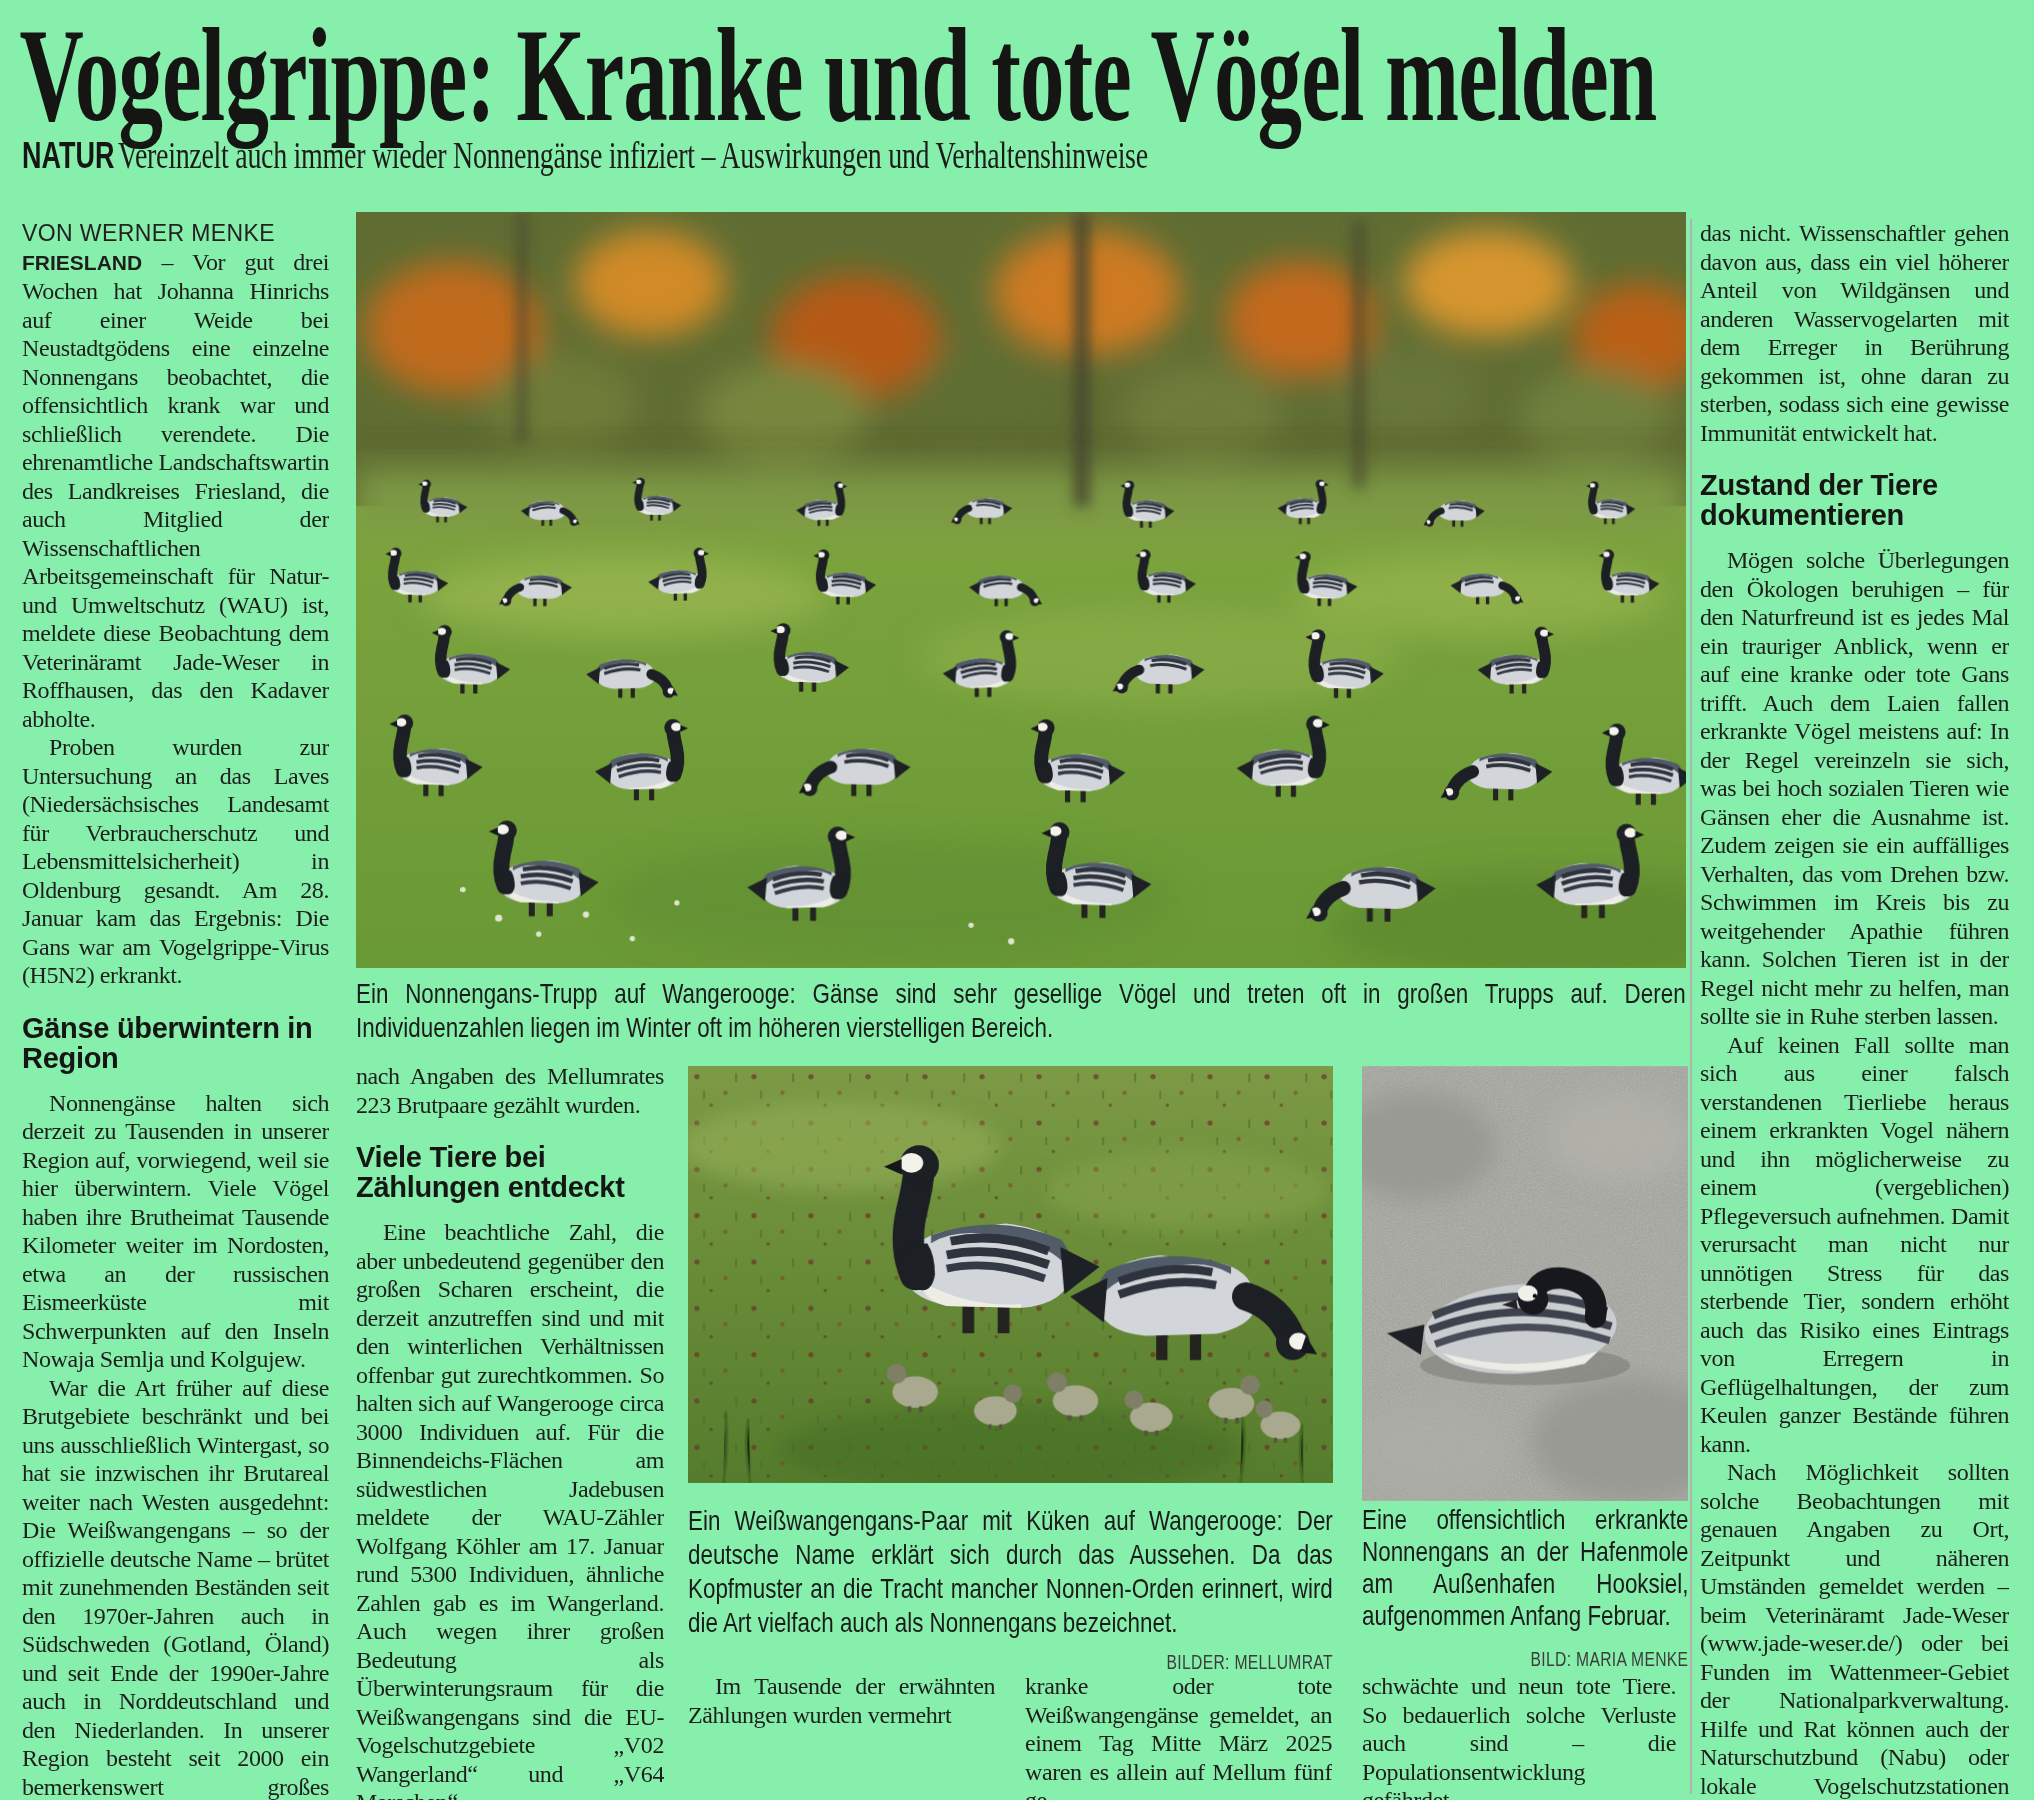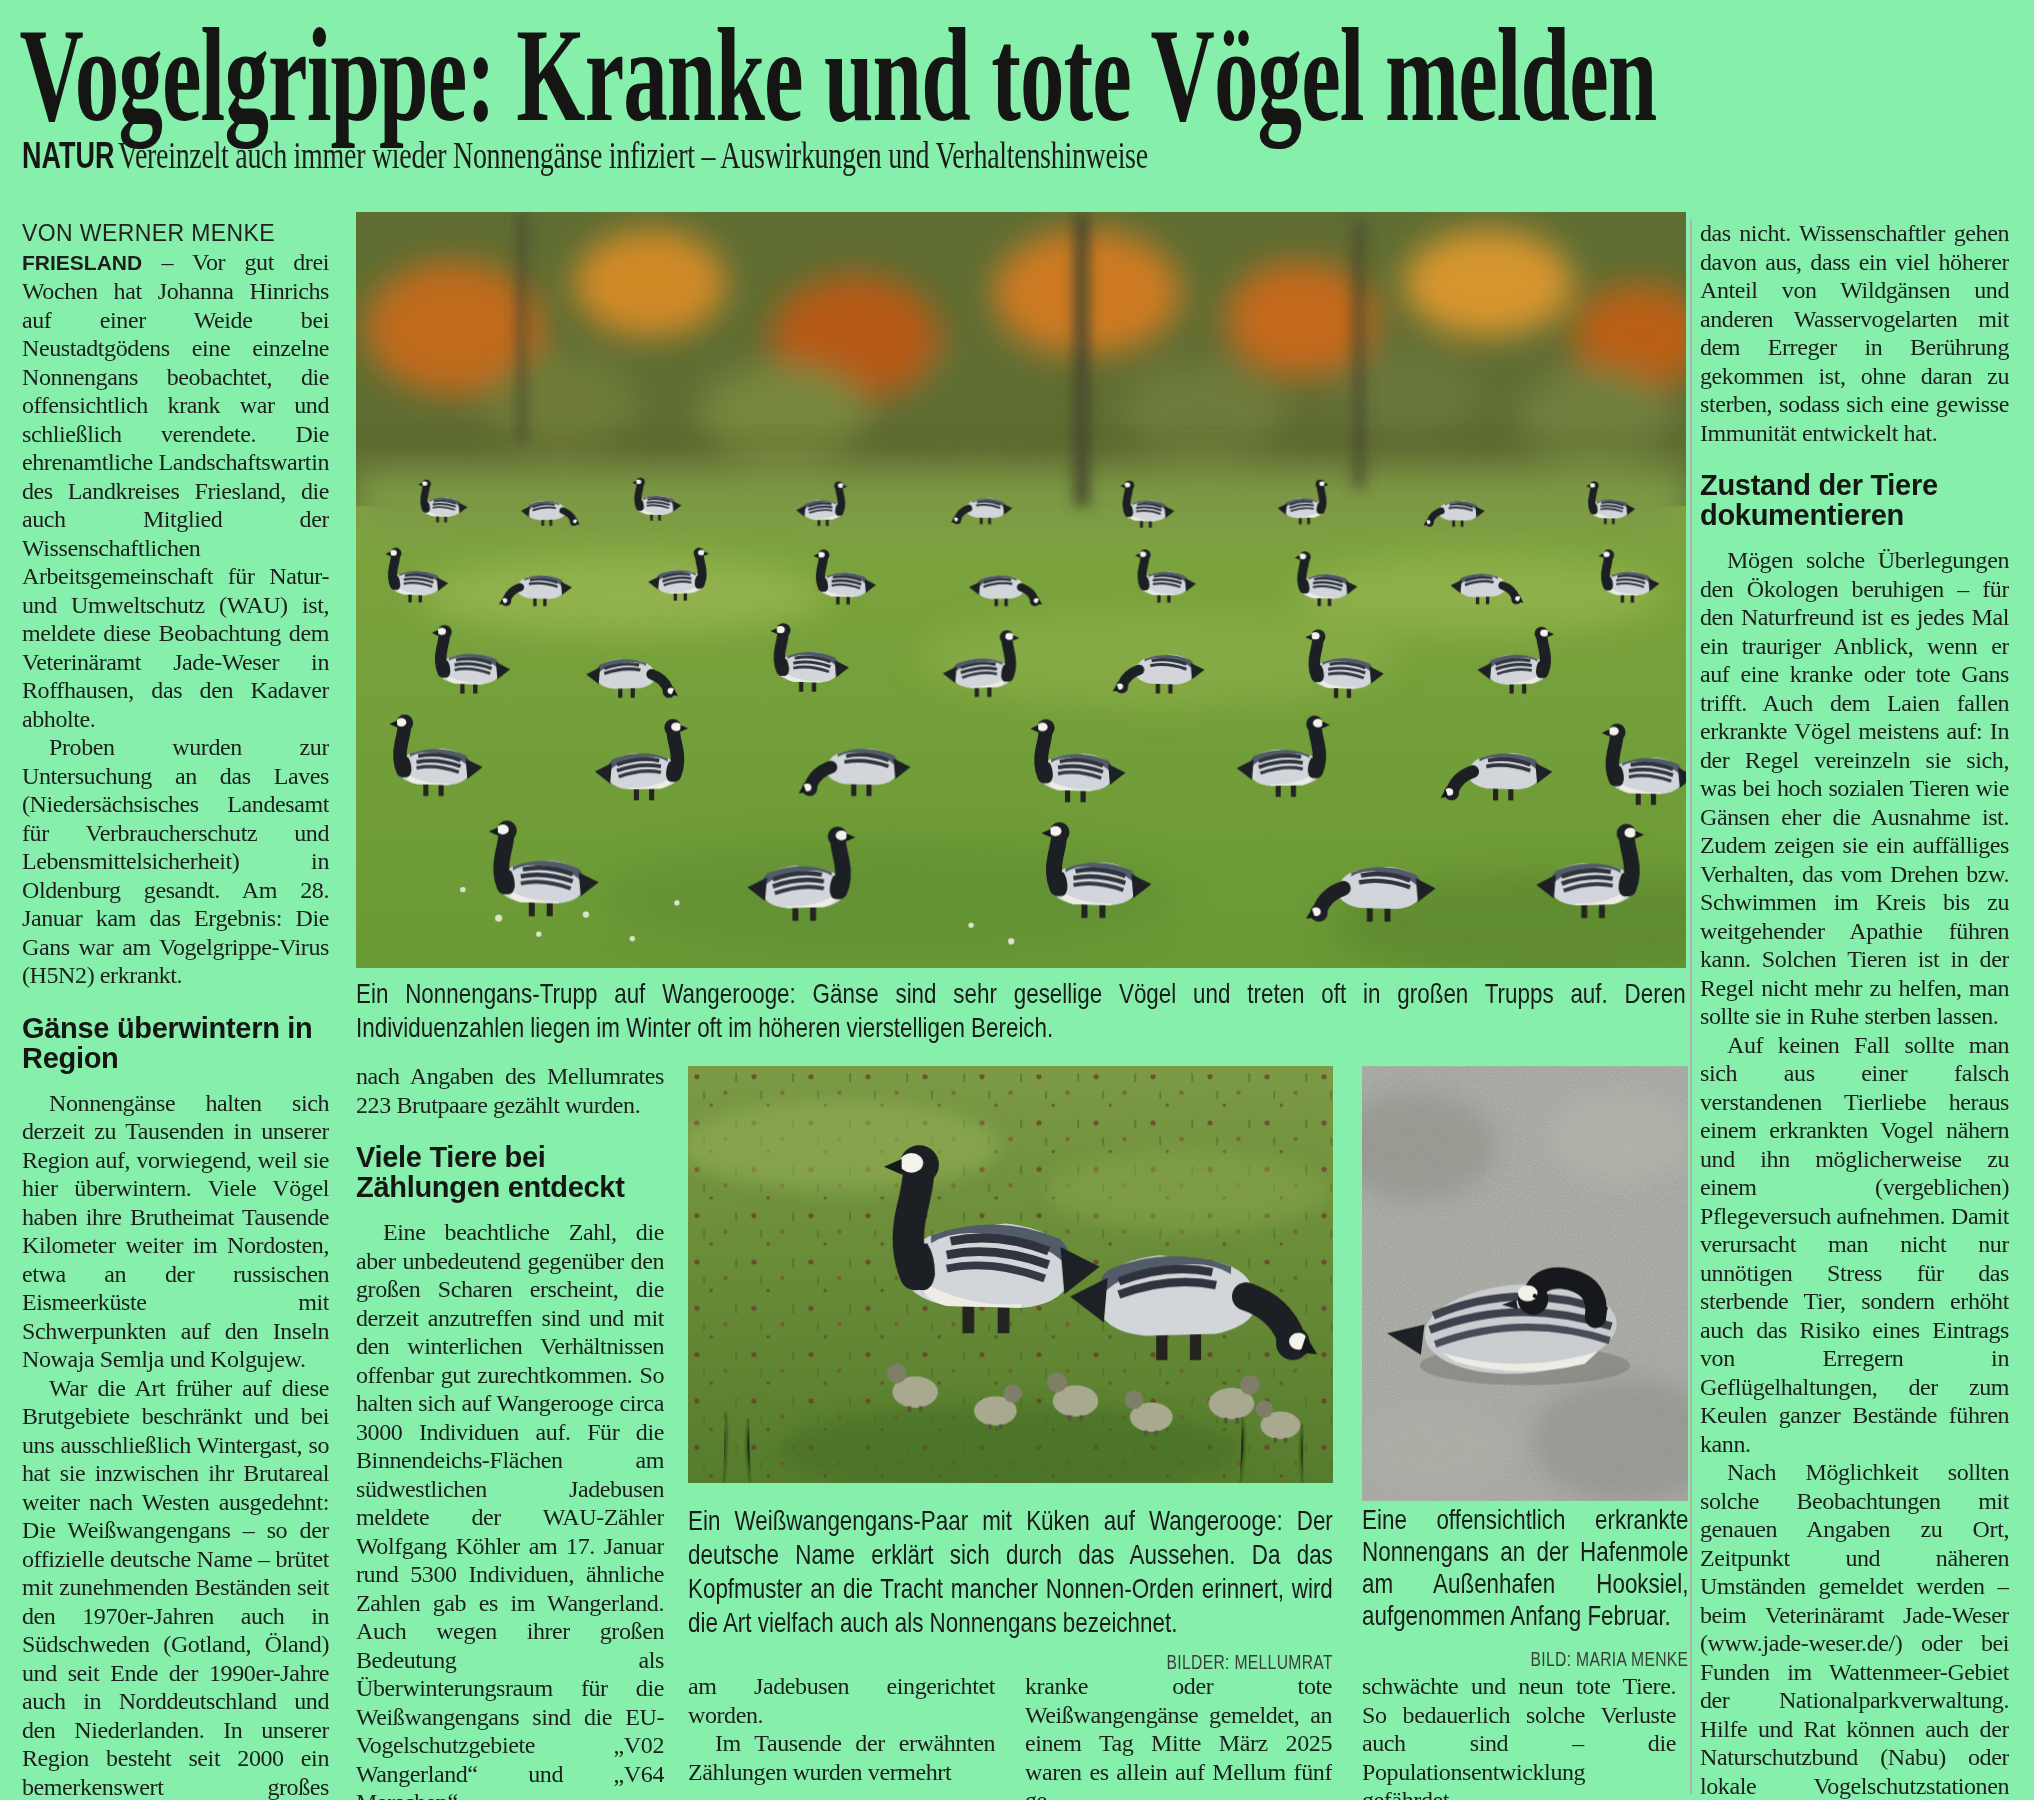--- a/index.html
+++ b/index.html
@@ -282,21 +282,20 @@
     <p class="ind">War die Art früher auf diese Brutgebiete beschränkt und bei uns ausschließlich Wintergast, so hat sie inzwischen ihr Brutareal weiter nach Westen ausgedehnt: Die Weißwangengans – so der offizielle deutsche Name – brütet mit zunehmenden Beständen seit den 1970er-Jahren auch in Südschweden (Gotland, Öland) und seit Ende der 1990er-Jahre auch in Norddeutschland und den Niederlanden. In unserer Region besteht seit 2000 ein bemerkenswert großes Brutvorkommen auf Wangerooge, wo 2025</p>
   </div>
 
   <div class="bodycol" style="left:356px;top:1062px;width:308px;height:738px;">
     <p>nach Angaben des Mellumrates 223 Brutpaare gezählt wurden.</p>
     <h2 class="subhead">Viele Tiere bei Zählungen entdeckt</h2>
     <p class="ind">Eine beachtliche Zahl, die aber unbedeutend gegenüber den großen Scharen erscheint, die derzeit anzutreffen sind und mit den winterlichen Verhältnissen offenbar gut zurechtkommen. So halten sich auf Wangerooge circa 3000 Individuen auf. Für die Binnendeichs-Flächen am südwestlichen Jadebusen meldete der WAU-Zähler Wolfgang Köhler am 17. Januar rund 5300 Individuen, ähnliche Zahlen gab es im Wangerland. Auch wegen ihrer großen Bedeutung als Überwinterungsraum für die Weißwangengans sind die EU-Vogelschutzgebiete „V02 Wangerland“ und „V64 Marschen“</p>
   </div>
 
   <div class="bodycol" style="left:688px;top:1672px;width:307px;height:128px;">
-    <p>am Jadebusen eingerichtet worden.</p>
     <p class="ind">Im Tausende der erwähnten Zählungen wurden vermehrt</p>
   </div>
 
   <div class="bodycol" style="left:1025px;top:1672px;width:307px;height:128px;">
     <p>kranke oder tote Weißwangengänse gemeldet, an einem Tag Mitte März 2025 waren es allein auf Mellum fünf ge-</p>
   </div>
 
   <div class="bodycol" style="left:1362px;top:1672px;width:314px;height:128px;">
     <p>schwächte und neun tote Tiere. So bedauerlich solche Verluste auch sind – die Populationsentwicklung gefährdet</p>
   </div>

